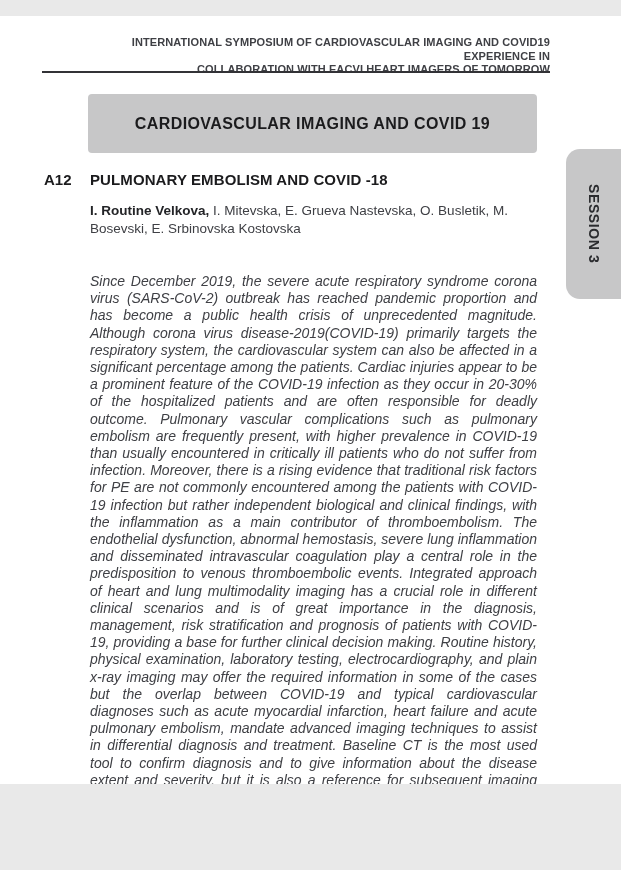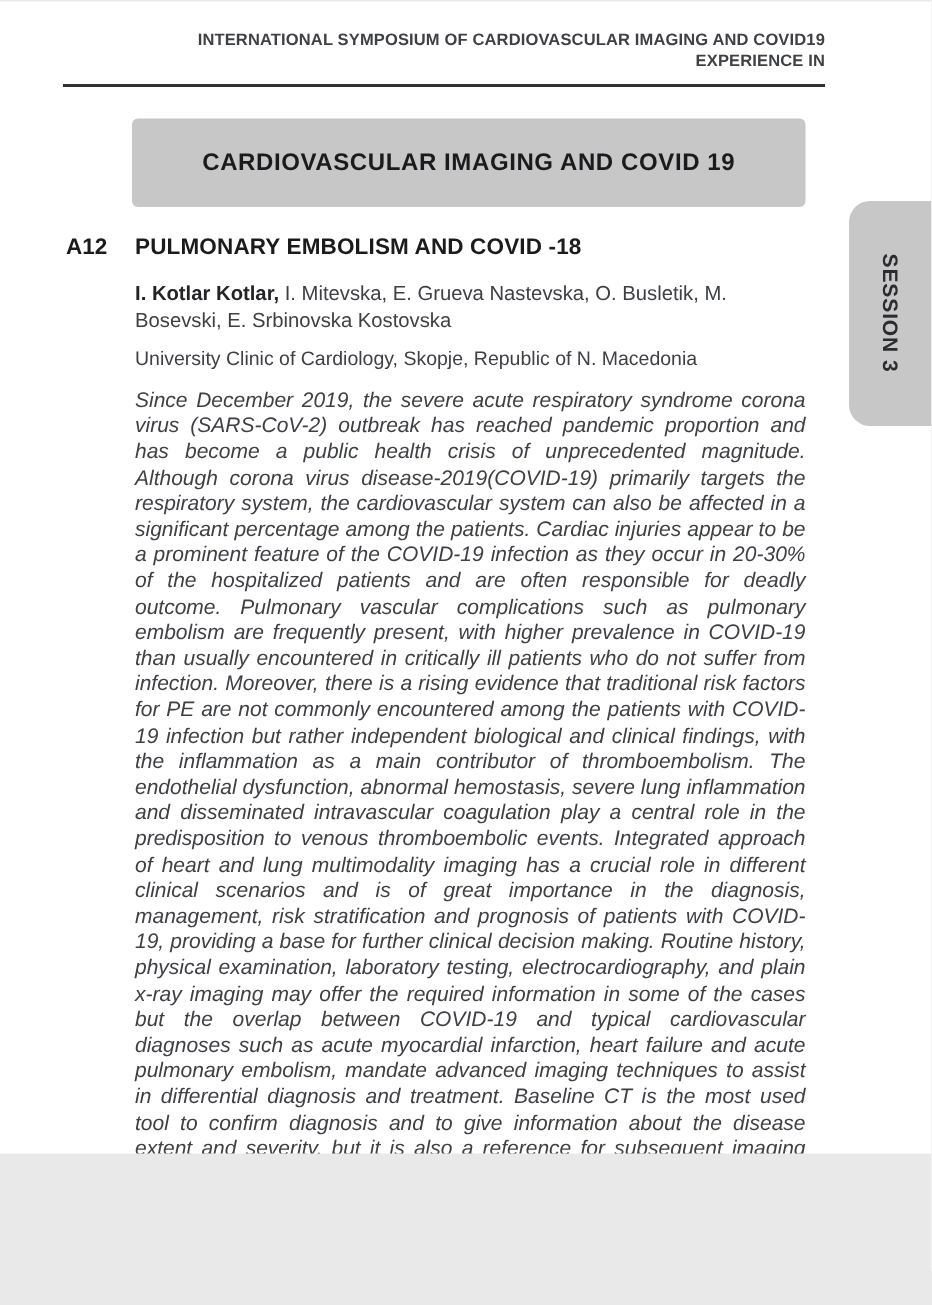--- a/index.html
+++ b/index.html
@@ -8,21 +8,21 @@
     --text-heading:#1b1b1d;
     --rule:#323236;
   }
   html,body{margin:0;padding:0;background:#e9e9e9;}
   .page{
     position:relative;
     width:621px;height:768px;
     background:#ffffff;
     overflow:hidden;
     font-family:"Liberation Sans", sans-serif;
-    margin:1px auto;
+    margin:16px auto;
   }
   
   .header-text{
     position:absolute;top:20px;right:71px;width:470px;
     text-align:right;
     font-size:11px;line-height:13.5px;
     letter-spacing:0.1px;
     color:var(--text-body);
     font-weight:600;
   }
@@ -94,37 +94,37 @@
     font-size:13px;color:var(--text-body);
   }
 </style>
 </head>
 <body>
 
 <div class="page">
 
   <div class="header-text">
     <span>INTERNATIONAL SYMPOSIUM OF CARDIOVASCULAR IMAGING AND COVID19 EXPERIENCE IN</span>
+    <span>COLLABORATION WITH EACVI HEART IMAGERS OF TOMORROW</span>
   </div>
   <div class="header-rule"></div>
 
   <div class="title-box">
     <h1>CARDIOVASCULAR IMAGING AND COVID 19</h1>
   </div>
 
   <div class="session-tab">
     <span>SESSION 3</span>
   </div>
 
   <div class="abstract-heading">
     <span class="abstract-number">A12</span>
     <h2 class="abstract-title">PULMONARY EMBOLISM AND COVID -18</h2>
   </div>
 
-  <p class="authors"><strong>I. Kotlar Kotlar,</strong><span> I. Mitevska, E. Grueva Nastevska, O. Busletik, M. Bosevski, E. Srbinovska Kostovska</span></p>
+  <p class="authors"><strong>I. Routine Velkova,</strong><span> I. Mitevska, E. Grueva Nastevska, O. Busletik, M. Bosevski, E. Srbinovska Kostovska</span></p>
 
-  <p class="affiliation">University Clinic of Cardiology, Skopje, Republic of N. Macedonia</p>
 
   <p class="body-text">Since December 2019, the severe acute respiratory syndrome corona virus (SARS-CoV-2) outbreak has reached pandemic proportion and has become a public health crisis of unprecedented magnitude. Although corona virus disease-2019(COVID-19) primarily targets the respiratory system, the cardiovascular system can also be affected in a significant percentage among the patients. Cardiac injuries appear to be a prominent feature of the COVID-19 infection as they occur in 20-30% of the hospitalized patients and are often responsible for deadly outcome. Pulmonary vascular complications such as pulmonary embolism are frequently present, with higher prevalence in COVID-19 than usually encountered in critically ill patients who do not suffer from infection. Moreover, there is a rising evidence that traditional risk factors for PE are not commonly encountered among the patients with COVID-19 infection but rather independent biological and clinical findings, with the inflammation as a main contributor of thromboembolism. The endothelial dysfunction, abnormal hemostasis, severe lung inflammation and disseminated intravascular coagulation play a central role in the predisposition to venous thromboembolic events. Integrated approach of heart and lung multimodality imaging has a crucial role in different clinical scenarios and is of great importance in the diagnosis, management, risk stratification and prognosis of patients with COVID-19, providing a base for further clinical decision making. Routine history, physical examination, laboratory testing, electrocardiography, and plain x-ray imaging may offer the required information in some of the cases but the overlap between COVID-19 and typical cardiovascular diagnoses such as acute myocardial infarction, heart failure and acute pulmonary embolism, mandate advanced imaging techniques to assist in differential diagnosis and treatment. Baseline CT is the most used tool to confirm diagnosis and to give information about the disease extent and severity, but it is also a reference for subsequent imaging follow-up. According to some studies, the sensitivity of chest CT for COVID-19 was 97%. In the clinical</p>
 
   <div class="page-number">3</div>
 
 </div>
 
 </body></html>

